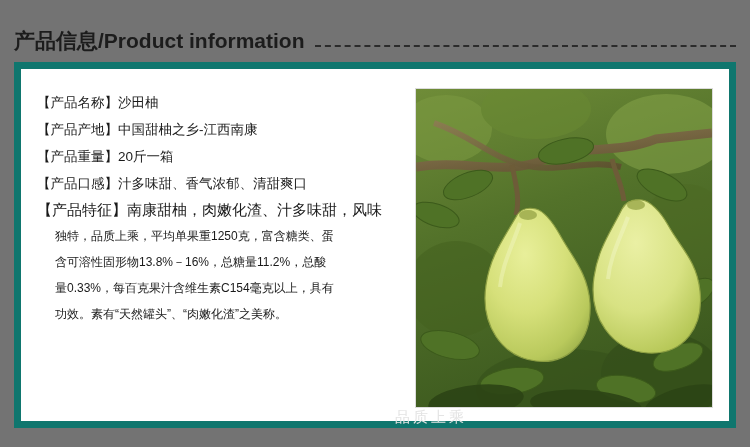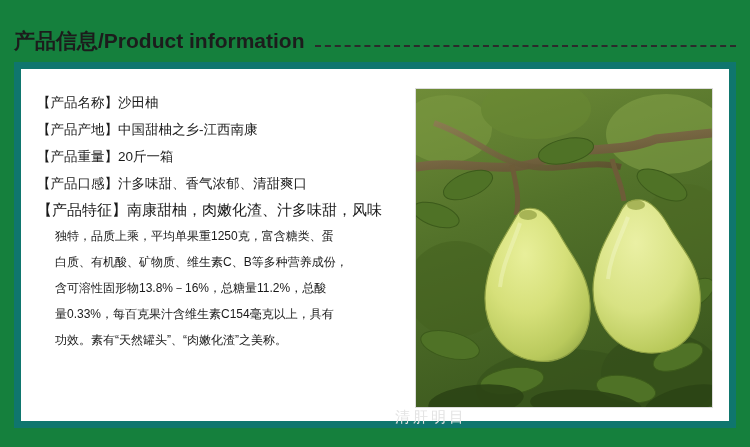--- a/index.html
+++ b/index.html
@@ -10,21 +10,21 @@
     width: 750px;
     height: 447px;
     background: #ffffff;
     font-family: "Liberation Sans", sans-serif;
     overflow: hidden;
   }
   .page {
     position: relative;
     width: 750px;
     height: 447px;
-    background: #15803d;
+    background: #737373;
     box-sizing: border-box;
   }
   
   .header {
     position: absolute;
     left: 0;
     top: 18px;
     width: 750px;
     height: 44px;
     display: flex;
@@ -152,21 +152,20 @@
         </div>
 
         <div class="spec-row">
           <span class="lab">【产品口感】</span><span>汁多味甜、香气浓郁、清甜爽口</span>
         </div>
 
         <div class="feature-row">
           <span class="lab">【产品特征】</span><span>南康甜柚，肉嫩化渣、汁多味甜，风味</span>
         </div>
         <div class="feature-cont">独特，品质上乘，平均单果重1250克，富含糖类、蛋</div>
-        <div class="feature-cont">白质、有机酸、矿物质、维生素C、B等多种营养成份，</div>
         <div class="feature-cont">含可溶性固形物13.8%－16%，总糖量11.2%，总酸</div>
         <div class="feature-cont">量0.33%，每百克果汁含维生素C154毫克以上，具有</div>
         <div class="feature-cont">功效。素有“天然罐头”、“肉嫩化渣”之美称。</div>
       </div>
 
       <div class="photo">
         <svg width="296" height="318" viewBox="0 0 296 318">
           <defs>
             <linearGradient id="bg" x1="0" y1="0" x2="0.3" y2="1">
               <stop offset="0" stop-color="#6f8c38"></stop>
@@ -248,15 +247,15 @@
             <ellipse cx="60" cy="312" rx="48" ry="16" transform="rotate(-6 60 312)"></ellipse>
             <ellipse cx="170" cy="316" rx="56" ry="15" transform="rotate(4 170 316)"></ellipse>
             <ellipse cx="268" cy="312" rx="40" ry="14" transform="rotate(-14 268 312)"></ellipse>
           </g>
         </svg>
       </div>
 
     </div>
   </div>
 
-  <div class="watermark">清肝明目</div>
+  <div class="watermark">品质上乘</div>
 
 </div>
 
 </body></html>

